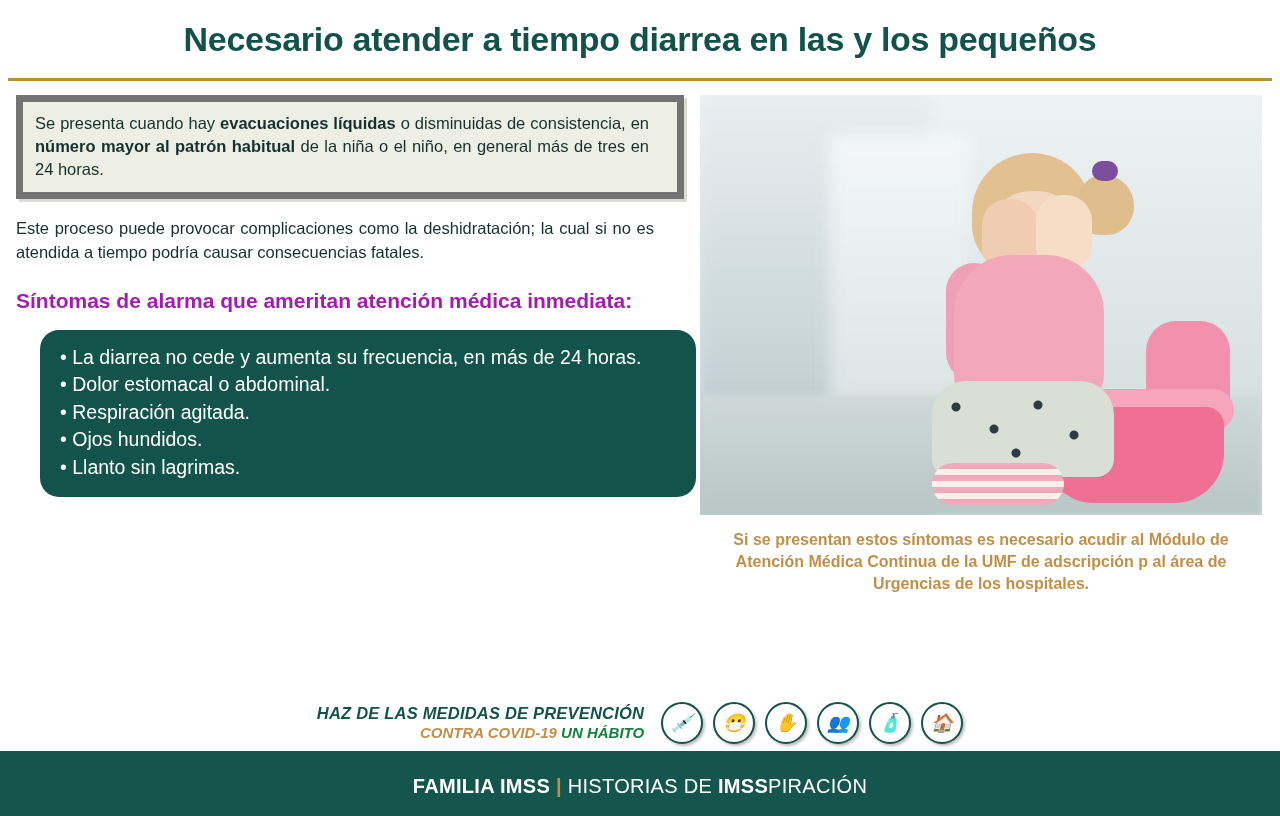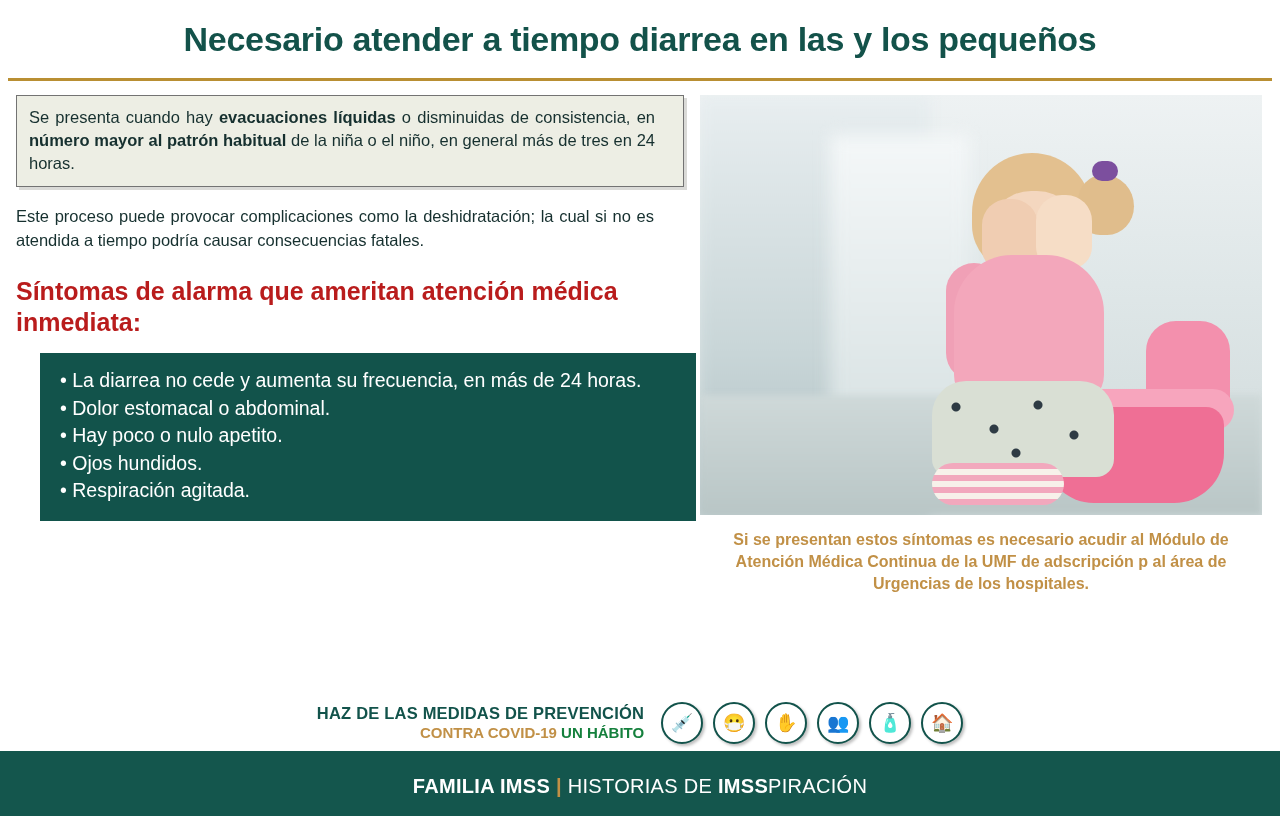--- a/index.html
+++ b/index.html
@@ -46,21 +46,21 @@
     width: 700px;
     padding: 0 16px 0 16px;
   }
   .col-right {
     width: 580px;
     padding-right: 18px;
   }
 
   .intro-box {
     background: #edeee4;
-    border: 1px solid #737373;
+    border: 7px solid #737373;
     box-shadow: 3px 3px 0 rgba(150,150,140,0.35);
     padding: 10px 28px 12px 12px;
     color: #16302f;
     font-size: 16.5px;
     line-height: 1.38;
     text-align: justify;
   }
   .intro-box b { font-weight: bold; }
 
   .para {
@@ -68,35 +68,36 @@
     color: #16302f;
     font-size: 16.5px;
     line-height: 1.42;
     text-align: justify;
     padding-right: 30px;
   }
   .para b { font-weight: normal; }
 
   .alarm-title {
     margin-top: 24px;
-    color: #b91c1c;
+    color: #a21caf;
     font-weight: bold;
-    font-size: 25px;
+    font-size: 21px;
     line-height: 1.22;
   }
 
   .symptom-box {
     margin-top: 16px;
     margin-left: 24px;
     width: 656px;
     background: #12534b;
     color: #ffffff;
     padding: 14px 20px 16px 20px;
     font-size: 19.5px;
     line-height: 1.36;
+    border-radius: 19px;
   }
   .symptom-box ul { list-style: none; }
   .symptom-box li { margin: 0 0 1px 0; text-indent: -13px; padding-left: 13px; }
   .symptom-box li::before { content: "• "; }
 
   
   .photo {
     position: relative;
     width: 562px; height: 420px;
     overflow: hidden;
@@ -193,20 +194,21 @@
   }
 
   
   .prevention {
     display: flex;
     align-items: center;
     justify-content: center;
     gap: 17px;
     margin-top: 14px;
     height: 56px;
+    font-style: italic;
   }
   .prev-text { text-align: right; line-height: 1.25; }
   .prev-line1 {
     color: #12534b; font-weight: bold; font-size: 16.5px; letter-spacing: .2px;
   }
   .prev-line2 { font-size: 15px; font-weight: bold; }
   .prev-line2 .gold { color: #c19046; text-align: right; }
   .prev-line2 .green { color: #15803d; }
   .prev-icons { display: flex; gap: 10px; }
   .prev-icon {
@@ -250,23 +252,23 @@
       <div class="para">
         <span>Este proceso puede provocar complicaciones como la </span><b>deshidratación</b><span>; la cual si no es atendida a tiempo podría causar consecuencias fatales.</span>
       </div>
 
       <div class="alarm-title">Síntomas de alarma que ameritan atención médica inmediata:</div>
 
       <div class="symptom-box">
         <ul>
           <li>La diarrea no cede y aumenta su frecuencia, en más de 24 horas.</li>
           <li>Dolor estomacal o abdominal.</li>
-          <li>Hay poco o nulo apetito.</li>
+          <li>Respiración agitada.</li>
           <li>Ojos hundidos.</li>
-          <li>Respiración agitada.</li>
+          <li>Llanto sin lagrimas.</li>
         </ul>
       </div>
     </div>
 
     <div class="col-right">
       <div class="photo">
         <div class="blur-a"></div>
         <div class="blur-b"></div>
         <div class="floor"></div>
         <div class="potty-back"></div>

